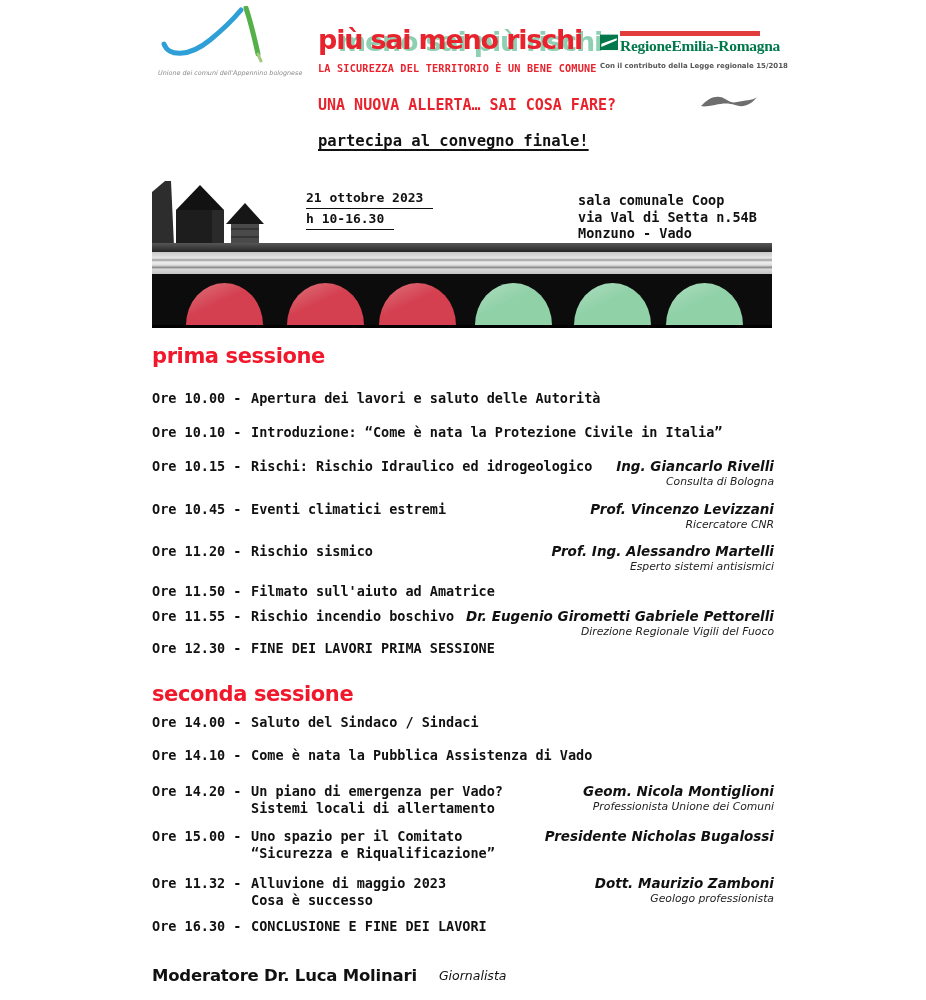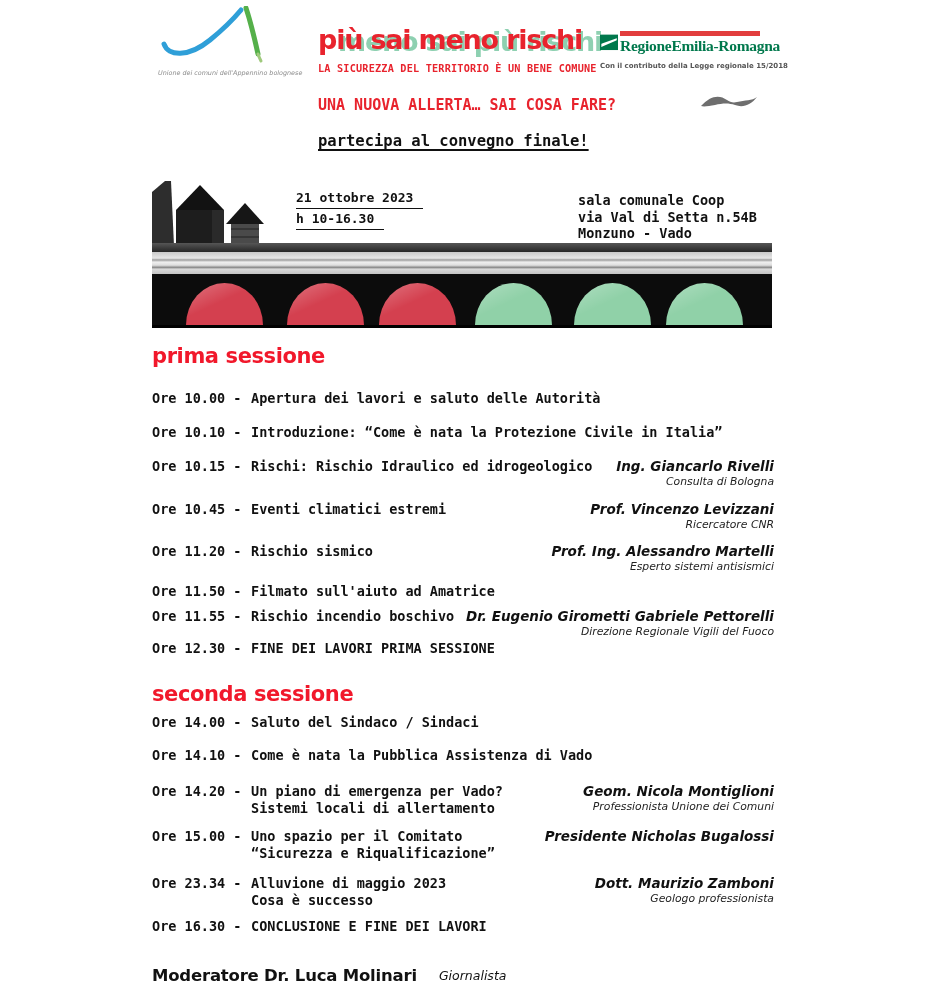--- a/index.html
+++ b/index.html
@@ -56,21 +56,21 @@
   .alert-line{
     left:318px;top:96px;font-size:15px;font-weight:700;color:var(--red-text);white-space:nowrap;
   }
   .bird{left:700px;top:90px;}
   .invite{
     left:318px;top:130px;font-size:15.5px;font-weight:700;line-height:23px;
   }
   .invite div{
     text-decoration:underline;text-underline-offset:3px;text-decoration-thickness:1.5px;white-space:nowrap;
   }
-  .date-block{left:296px;top:188px;font-size:13px;font-weight:700;line-height:20px;}
+  .date-block{left:306px;top:188px;font-size:13px;font-weight:700;line-height:20px;}
   .date-block div{display:inline-block;border-bottom:1.6px solid #111;padding-right:10px;white-space:nowrap;}
   .venue-block{left:578px;top:192px;font-size:13.5px;font-weight:700;line-height:16.5px;white-space:nowrap;}
 
   
   .houses{left:152px;top:180px;}
   .strip{left:152px;top:243px;width:620px;height:85px;}
   .strip .band-top{position:absolute;left:0;top:0;width:100%;height:9px;
     background:linear-gradient(180deg,#565656,#262626);}
   .strip .band-light{position:absolute;left:0;top:9px;width:100%;height:22px;
     background:linear-gradient(180deg,#c9c9c9 0%,#e6e6e6 28%,#9d9d9d 36%,#efefef 46%,#dedede 60%,#8a8a8a 70%,#d9d9d9 78%,#c4c4c4 100%);}
@@ -326,21 +326,21 @@
         <div>“Sicurezza e Riqualificazione”</div>
         </div>
       </div>
     <div class="speaker">
       <div class="sp-name">Presidente Nicholas Bugalossi</div>
       </div>
   </div>
 
   <div class="srow" style="margin-bottom:9px">
     <div class="left">
-        <span class="time">Ore 23.34 -</span>
+        <span class="time">Ore 11.32 -</span>
       <div class="titles">
         <div>Alluvione di maggio 2023</div>
         <div>Cosa è successo</div>
         </div>
       </div>
     <div class="speaker">
       <div class="sp-name">Dott. Maurizio Zamboni</div>
       <div class="sp-role">Geologo professionista</div>
       </div>
   </div>

